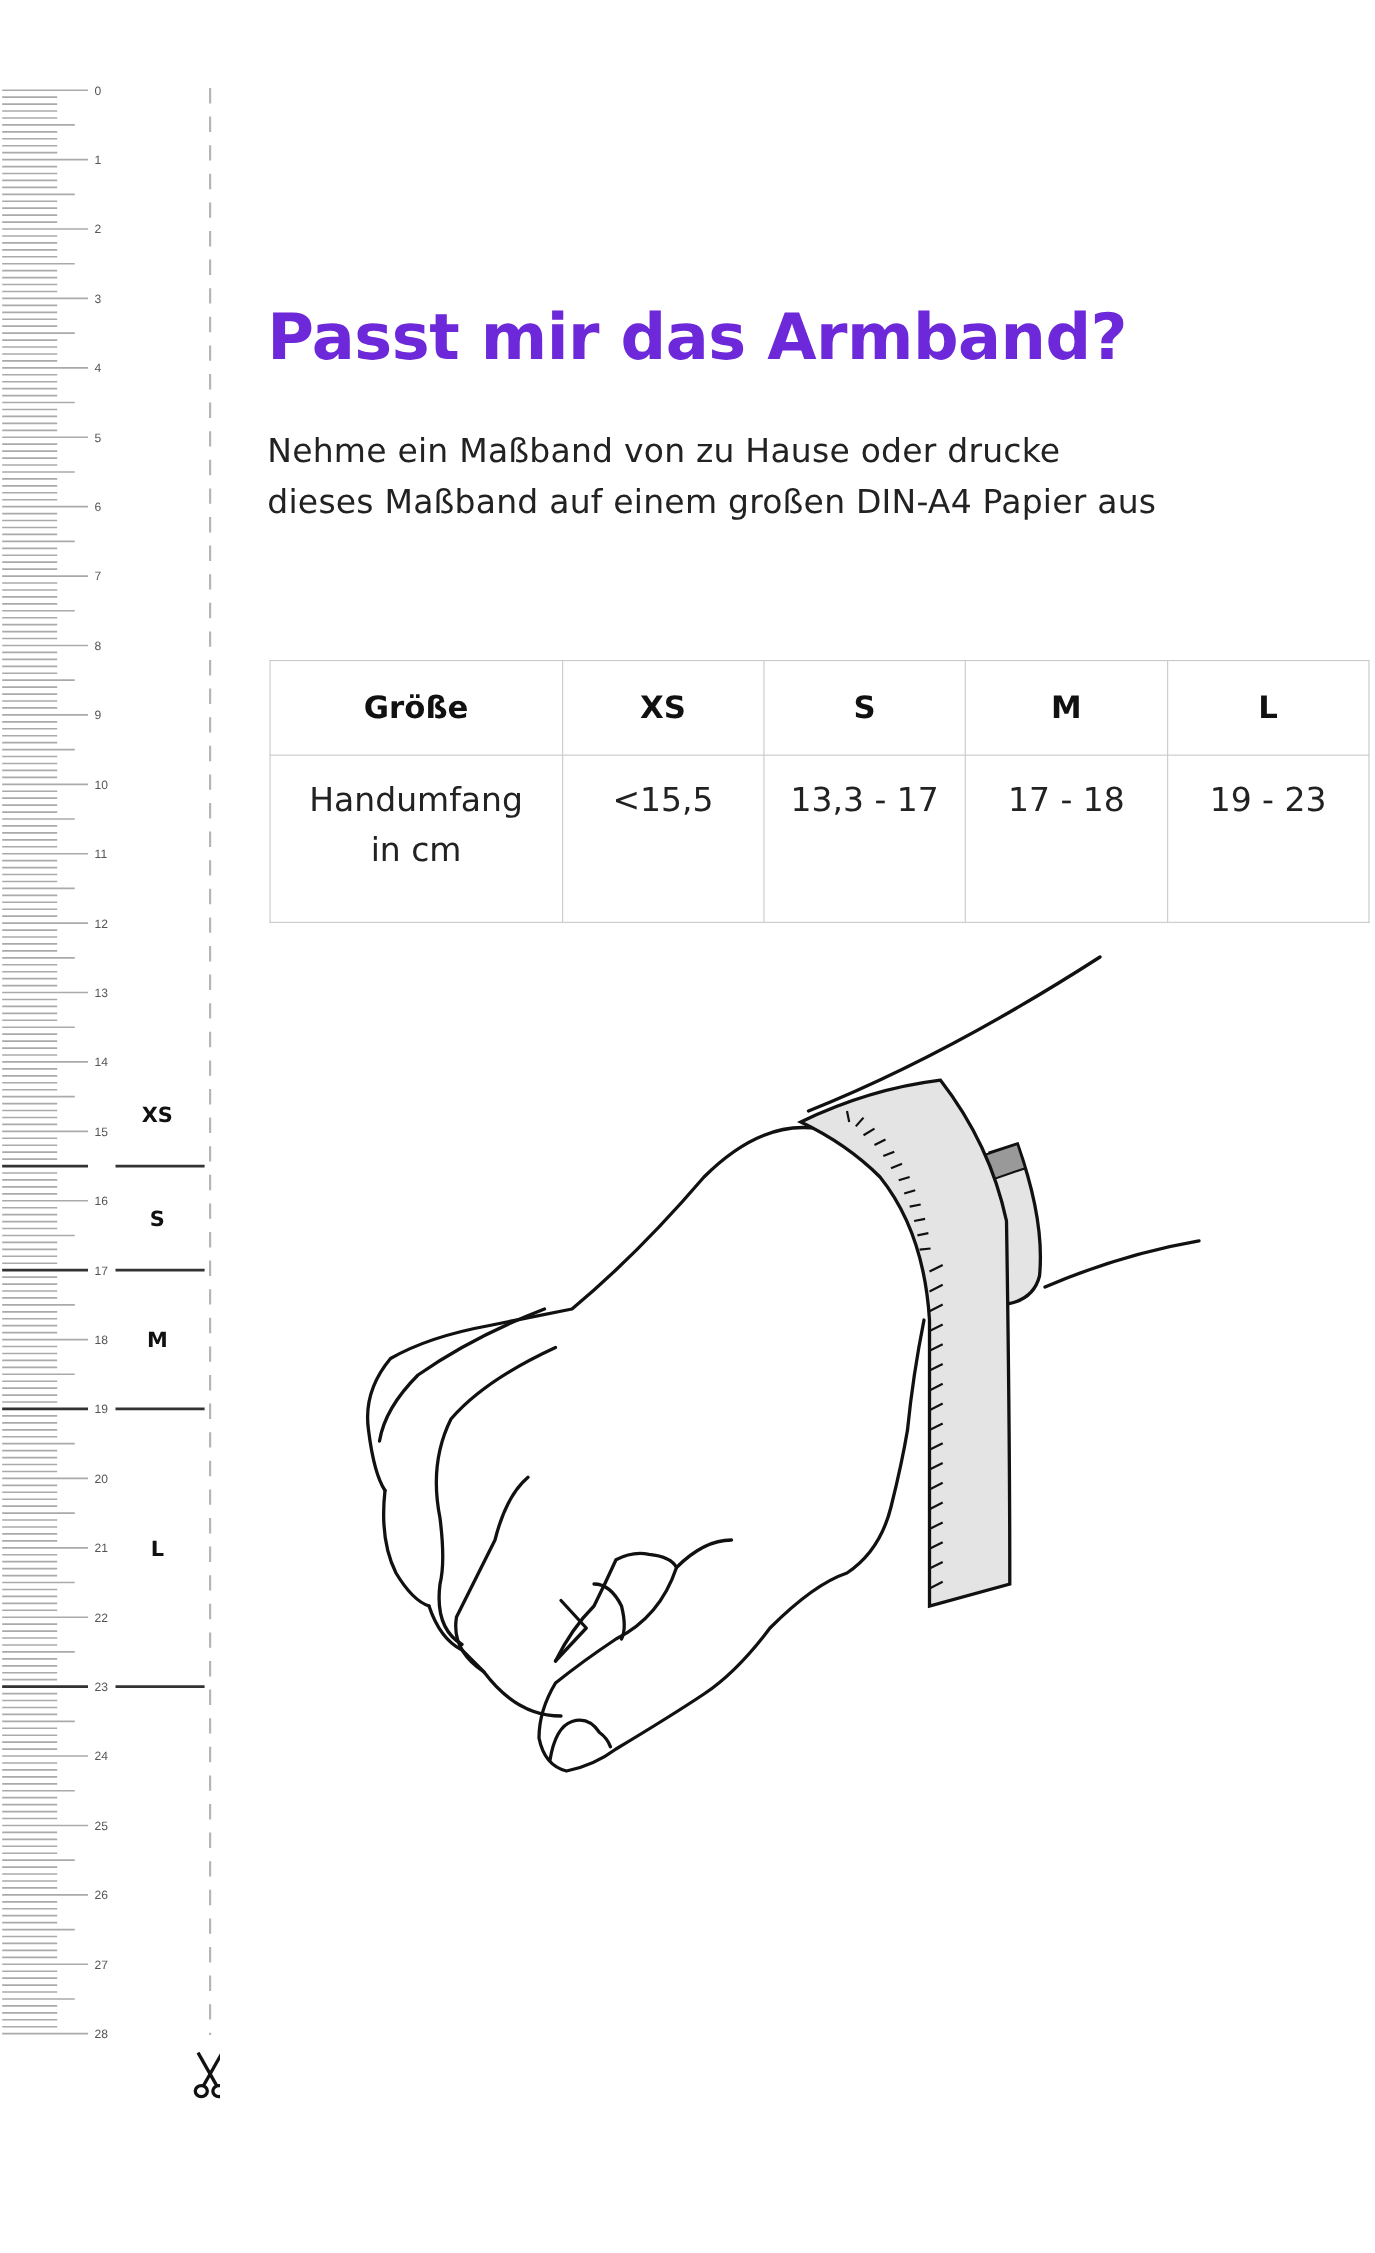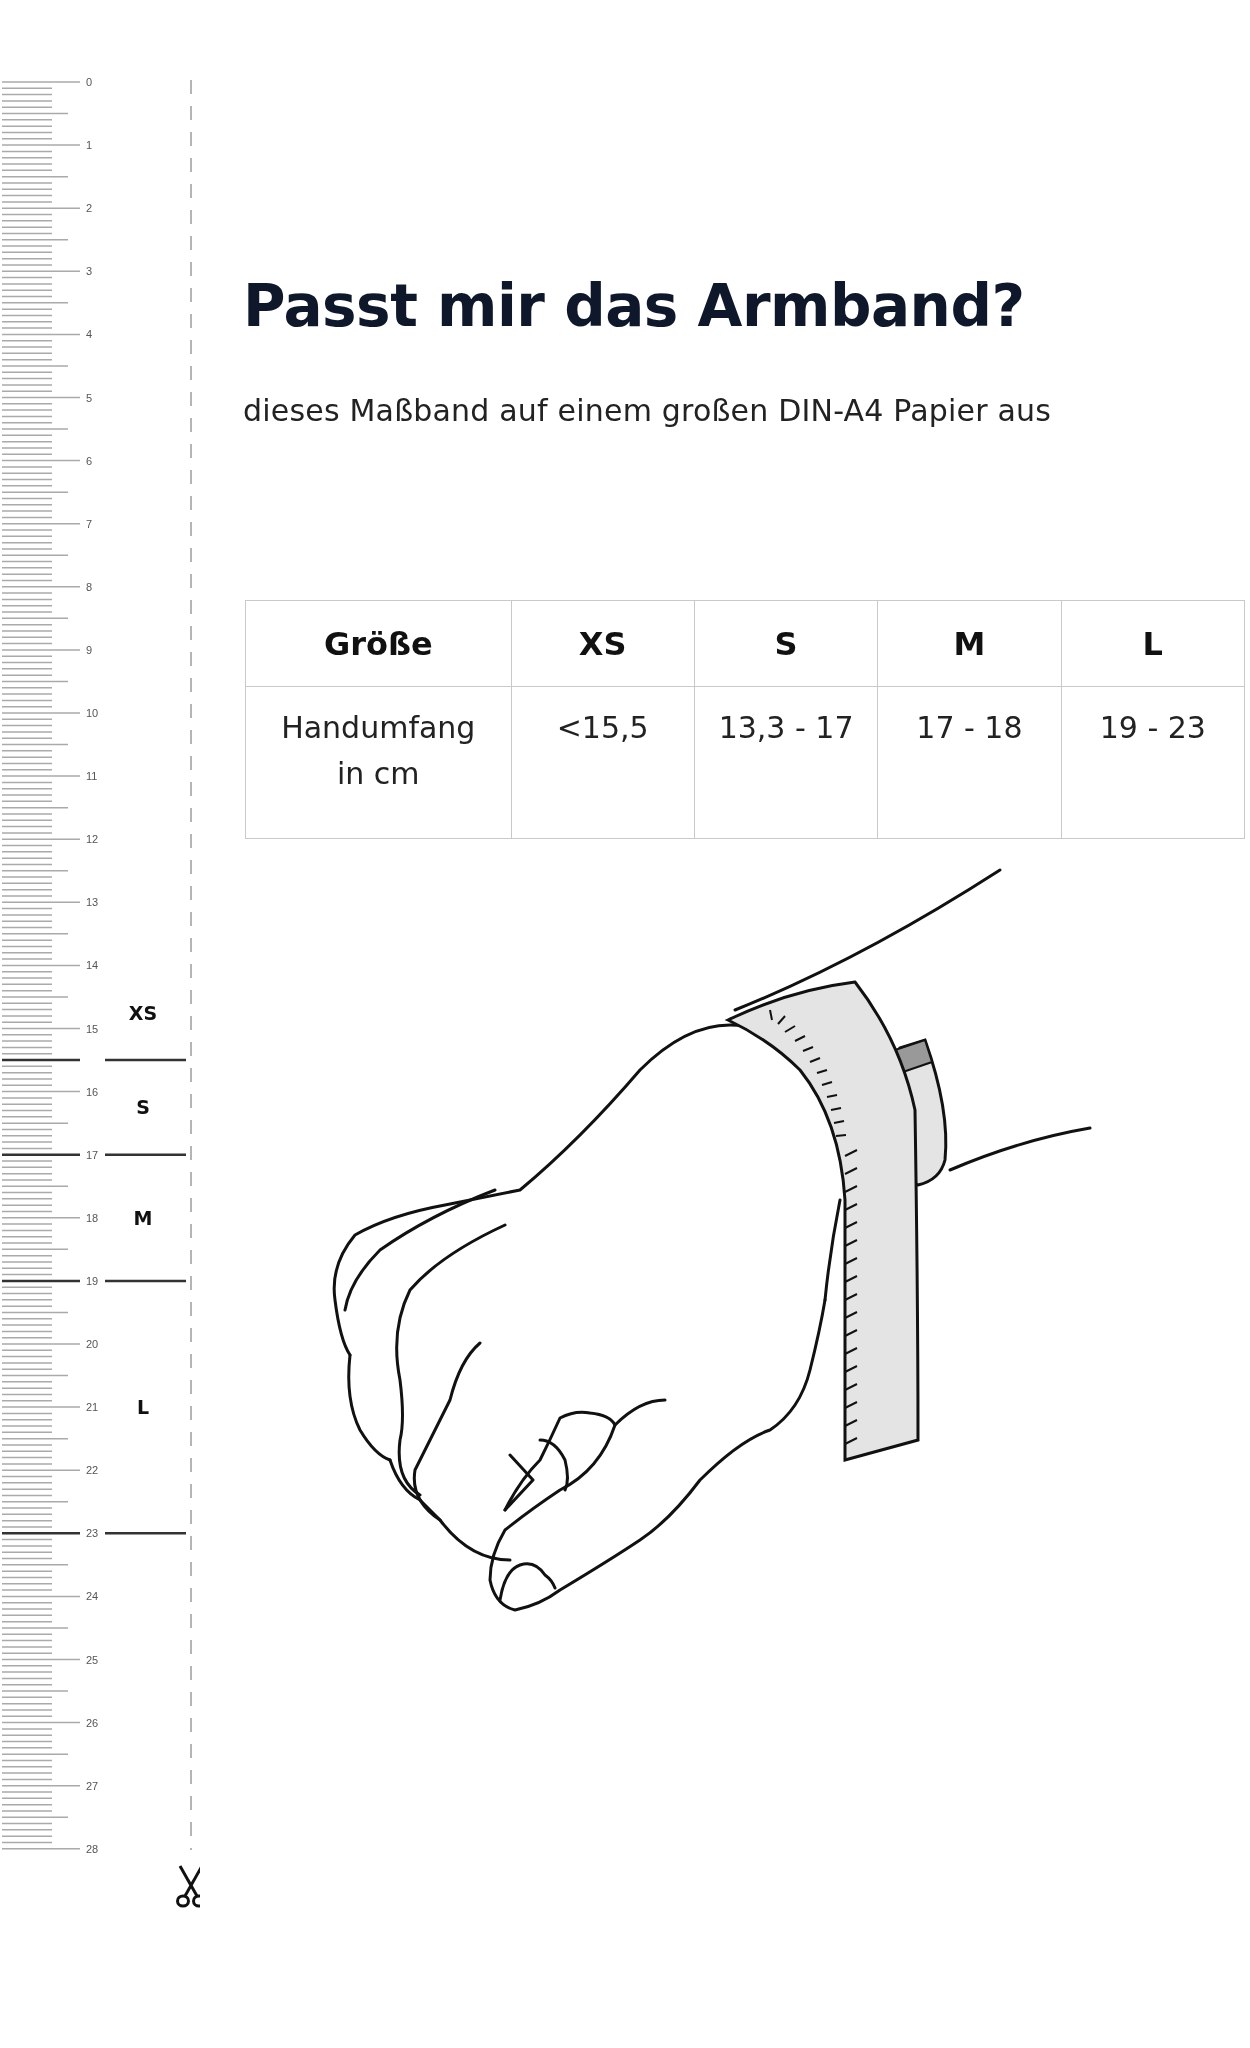--- a/index.html
+++ b/index.html
@@ -1,29 +1,29 @@
 <!DOCTYPE html>
 <html><head>
 <meta charset="utf-8">
 <style>
   html, body { margin: 0; padding: 0; background: #ffffff; }
   body { width: 1250px; height: 2048px; position: relative; overflow: hidden;
          font-family: "Liberation Sans", sans-serif; color: #111; }
   #ruler { position: absolute; left: 0; top: 0; width: 200px; height: 2048px; }
   .title { position: absolute; left: 243px; top: 272px; margin: 0;
            font-family: "DejaVu Sans", sans-serif; font-weight: bold; font-size: 58px;
-           letter-spacing: -0.5px; color: #0f172a; }
+           letter-spacing: -0.5px; color: #6d28d9; }
   .intro { position: absolute; left: 243px; top: 388px; width: 900px; margin: 0;
            font-family: "DejaVu Sans", sans-serif; font-size: 30px; line-height: 46px;
            color: #222; letter-spacing: 0.2px; }
   .intro span { display: block; }
   table.sizes { position: absolute; left: 245px; top: 600px; width: 1000px;
                 border-collapse: collapse; font-family: "DejaVu Sans", sans-serif; }
   table.sizes th, table.sizes td { border: 1.5px solid #c9c9c9; text-align: center; }
-  table.sizes th { height: 83px; font-size: 32px; font-weight: bold; color: #111; }
+  table.sizes th { height: 83px; font-size: 28px; font-weight: bold; color: #111; }
   table.sizes td { height: 132px; font-size: 30px; vertical-align: top; padding-top: 18px;
                    color: #222; line-height: 46px; }
   table.sizes col.c0 { width: 265px; }
   table.sizes col.cx { width: 183px; }
   #illustration { position: absolute; left: 320px; top: 850px; width: 800px; height: 780px; }
 </style>
 </head>
 <body>
 
 <svg id="ruler" viewBox="0 0 200 2048" xmlns="http://www.w3.org/2000/svg">
@@ -360,20 +360,21 @@
     <line x1="-11" y1="-24" x2="6" y2="6"></line>
     <line x1="11" y1="-24" x2="-6" y2="6"></line>
     <ellipse cx="-8" cy="11" rx="5.5" ry="5"></ellipse>
     <ellipse cx="8" cy="11" rx="5.5" ry="5"></ellipse>
   </g>
 </svg>
 
 <h1 class="title">Passt mir das Armband?</h1>
 
 <p class="intro">
+  <span>Nehme ein Maßband von zu Hause oder drucke</span>
   <span>dieses Maßband auf einem großen DIN-A4 Papier aus</span>
 </p>
 
 <table class="sizes">
   <colgroup>
       <col class="c0">
       <col class="cx">
       <col class="cx">
       <col class="cx">
       <col class="cx">

